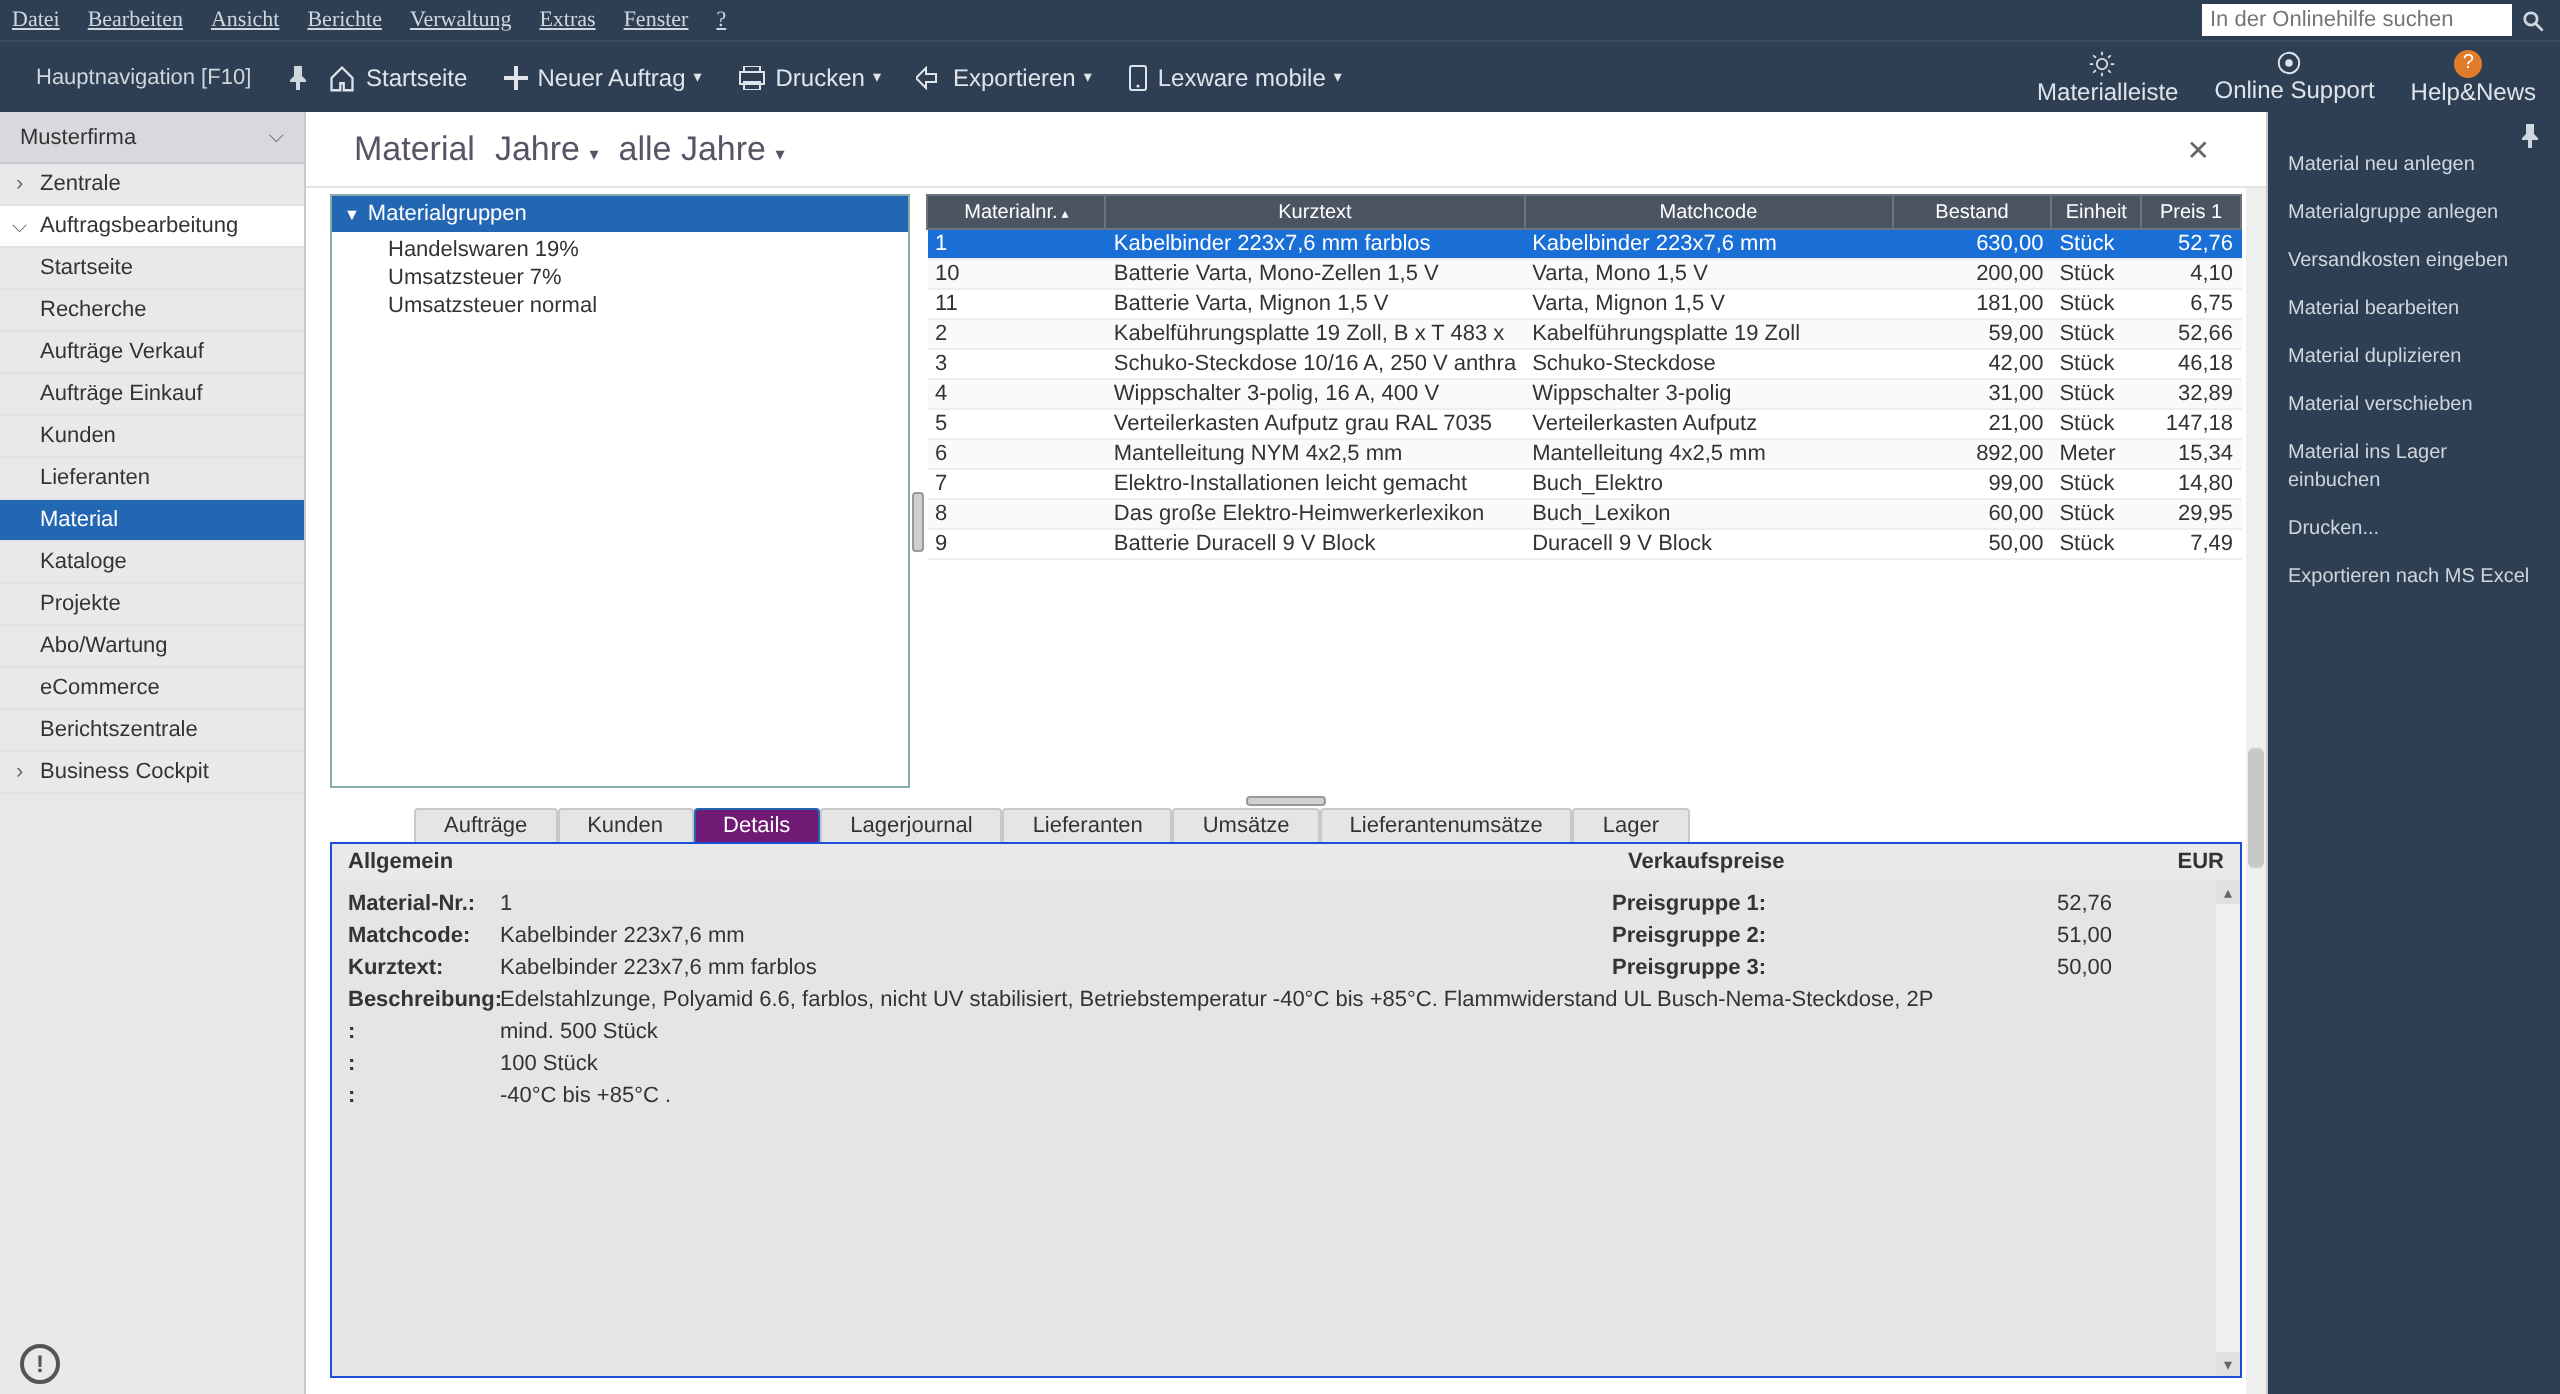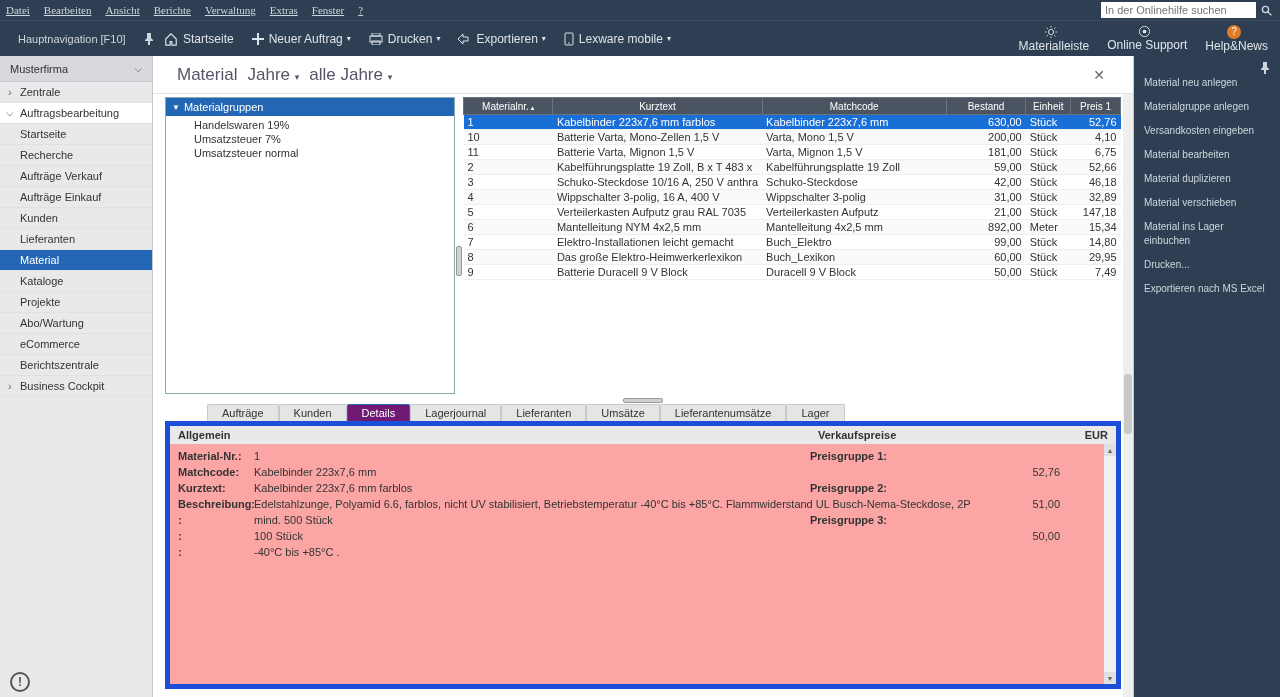--- a/index.html
+++ b/index.html
@@ -72,30 +72,30 @@
 .col-ein{width:45px;} .th-ein{width:45px;}
 .col-preis{width:50px; text-align:right;} .th-preis{width:50px;}
 
 
 .detail-wrap { margin: 4px 12px 8px 12px; flex:1; display:flex; flex-direction:column; position:relative;}
 .detail-handle-top { height:6px; display:flex; justify-content:center;}
 .detail-handle-top .h { width:40px; height:5px; background:#d0d0d0; border:1px solid #999; border-radius:2px;}
 .tab-row { display:flex; padding-left: 42px; }
 .tab { padding: 2px 14px; font-size:11px; border:1px solid #c5c8cc; border-bottom:none; background:#e5e5e5; margin-right:0; cursor:pointer; border-radius:2px 2px 0 0;}
 .tab.active { background:#701a75; color:#fff; border-color:#2367b4;}
-.detail-pane { flex:1; border:5px solid #1d4ed8; background:#fca5a5; overflow:auto; position:relative;}
+.detail-pane { flex:1; border:1px solid #1d4ed8; background:#e5e5e5; overflow:auto; position:relative;}
 .detail-header { background:#e8e9eb; height:18px; display:flex; align-items:center; padding:0 8px; font-size:11px; font-weight:bold; color:#333;}
 .detail-header .dh-right { margin-left:auto; font-weight:bold;}
 .detail-header .dh-mid { position:absolute; left: 648px; font-weight:bold;}
 .detail-grid { padding: 4px 8px; font-size:11px; position:relative;}
 .detail-row { display:flex; line-height:16px;}
 .detail-row .lbl { width: 76px; font-weight:bold; }
 .detail-row .val { flex:1; }
 .prices { position:absolute; left: 640px; top:4px; width: 250px;}
-.prices .prow { display:flex; line-height:16px;flex-direction:column;}
+.prices .prow { display:flex; line-height:16px;}
 .prices .prow .plbl { font-weight:bold; width:110px;}
 .prices .prow .pval { flex:1; text-align:right;}
 .detail-scroll { position:absolute; right:0; top:18px; bottom:0; width:12px; background:#f0f0f0;}
 .detail-scroll .su, .detail-scroll .sd { height:12px; background:#e0e0e0; display:flex; align-items:center; justify-content:center; font-size:8px; color:#666;}
 .detail-scroll .sd { position:absolute; bottom:0; width:100%;}
 
 
 .rightpanel { width: 146px; background:#2e3f53; color:#cfd6dd; padding: 10px 10px; position:relative;}
 .rightpanel .pin { position:absolute; top:6px; right:10px; cursor:pointer;}
 .rightpanel .action { font-size:10px; line-height:14px; margin: 10px 0; cursor:pointer; }

